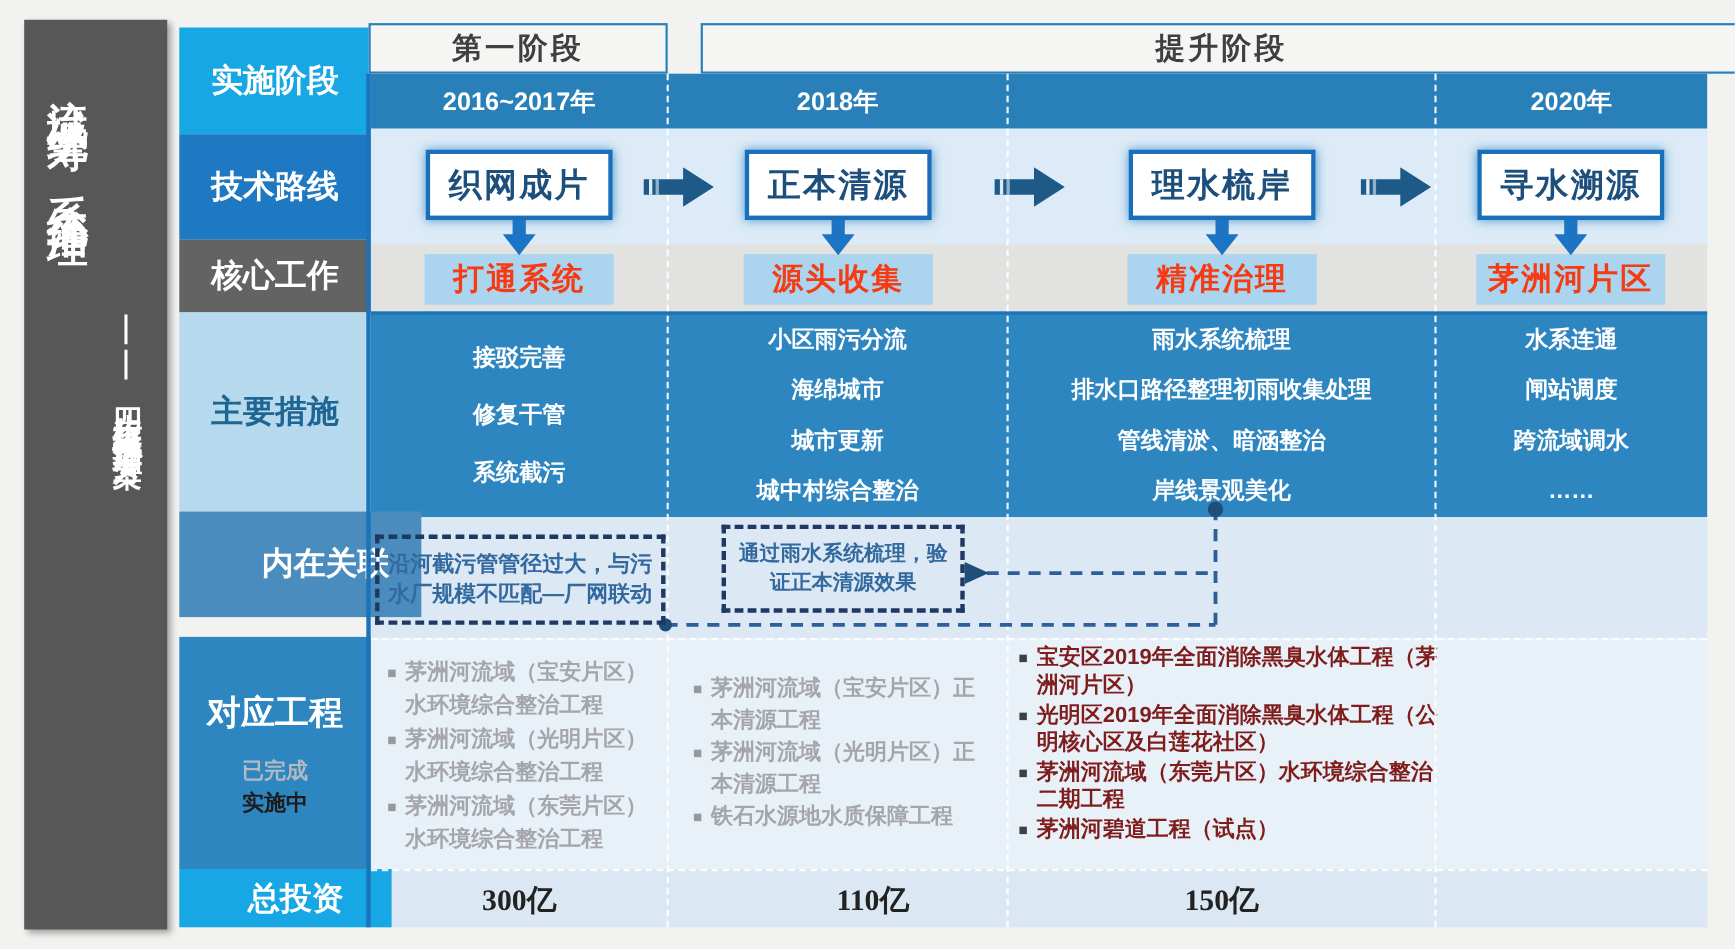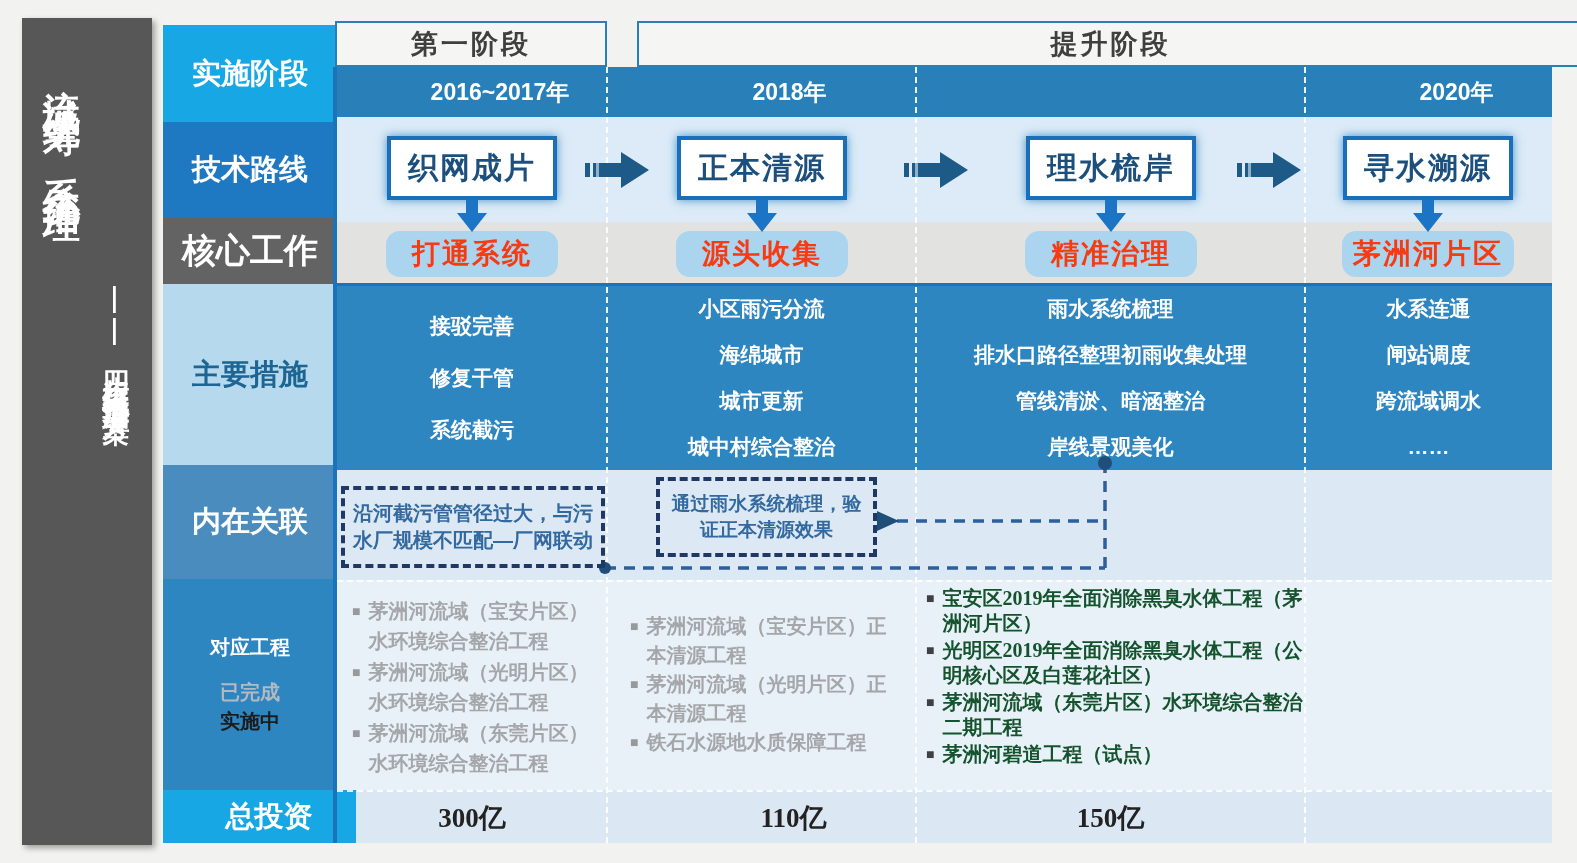--- a/index.html
+++ b/index.html
@@ -25,34 +25,34 @@
   .vsep{position:absolute;top:67px;height:776px;width:0;border-left:2px dashed rgba(255,255,255,.9);z-index:3;}
   .hsep{position:absolute;left:337px;width:1215px;height:0;border-top:2px dashed rgba(255,255,255,.85);z-index:3;}
   .blueline{position:absolute;left:337px;width:1215px;height:3px;background:#1b74ba;z-index:3;}
   .leftedge{position:absolute;left:333px;top:67px;width:4px;height:776px;background:#1b74ba;z-index:4;}
 
   
   .stagebox{position:absolute;top:21px;height:46px;background:#f5f5f3;border:2px solid #2980b9;
             box-sizing:border-box;display:flex;align-items:center;justify-content:center;
             font-size:27px;font-weight:bold;color:#3f3f3f;letter-spacing:3px;z-index:2;}
   .yearcell{position:absolute;top:71px;height:42px;line-height:42px;text-align:center;color:#fff;
-            font-weight:bold;font-size:23px;z-index:2;margin-left:28px;}
+            font-weight:bold;font-size:23px;z-index:2;}
 
   
   .tbox{position:absolute;top:136px;width:170px;height:64px;box-sizing:border-box;background:#fff;
         border:4px solid #1a6fba;box-shadow:0 0 9px rgba(45,130,195,.85);
         display:flex;align-items:center;justify-content:center;
         font-size:30px;font-weight:bold;color:#1c4f7c;letter-spacing:2px;z-index:5;}
   .harr{position:absolute;top:152px;z-index:5;}
   .darr{position:absolute;top:200px;z-index:6;}
 
   
   .chip{position:absolute;top:231px;width:172px;height:46px;background:#abd4ef;z-index:5;
         display:flex;align-items:center;justify-content:center;
-        font-size:28px;font-weight:bold;color:#f63a12;letter-spacing:2px;border-radius:14px;}
+        font-size:28px;font-weight:bold;color:#f63a12;letter-spacing:2px;}
 
   
   .mcol{position:absolute;top:285px;height:185px;display:flex;flex-direction:column;justify-content:center;
         text-align:center;color:#fff;font-weight:bold;font-size:21px;z-index:2;}
   .mline{line-height:46px;}
   .mcol.first .mline{line-height:52px;}
 
   
   .relbox{position:absolute;box-sizing:border-box;border:4px dashed #1f3864;z-index:5;
           display:flex;align-items:center;justify-content:center;text-align:center;
@@ -60,21 +60,21 @@
   .connector{position:absolute;left:0;top:0;z-index:4;pointer-events:none;}
 
   
   .pcol{position:absolute;z-index:2;}
   .pitem{display:flex;align-items:flex-start;}
   .bullet{font-size:14px;margin-right:8px;flex:0 0 auto;}
   .ptext{font-weight:bold;}
   .pcol.gray .bullet{color:#97999c;}
   .pcol.gray .ptext{color:#a4a6a9;}
   .pcol.dark .bullet{color:#3e4044;}
-  .pcol.dark .ptext{color:#14532d;font-family:Liberation Serif, serif;}
+  .pcol.dark .ptext{color:#7f1d1d;font-family:Liberation Sans, sans-serif;}
   .pcol.c1 .ptext{font-size:20px;line-height:30px;}
   .pcol.c1 .bullet{line-height:30px;}
   .pcol.c1 .pitem{margin-bottom:1px;}
   .pcol.c2 .ptext{font-size:20px;line-height:29px;}
   .pcol.c2 .bullet{line-height:29px;}
   .pcol.c3 .ptext{font-size:20px;line-height:25px;}
   .pcol.c3 .bullet{line-height:25px;}
   .pcol.c3 .pitem{margin-bottom:2px;}
 
   
@@ -107,31 +107,31 @@
   <div class="vsep" style="left:606px;"></div>
   <div class="vsep" style="left:915px;"></div>
   <div class="vsep" style="left:1304px;"></div>
 
   <div class="rlabel" style="top:25px;height:97px;background:#17a7e5;font-size:29px;">
       <span>实施阶段</span>
     </div>
   <div class="rlabel" style="top:122px;height:96px;background:#1e79c2;font-size:29px;">
       <span>技术路线</span>
     </div>
-  <div class="rlabel" style="top:218px;height:66px;background:#636363;font-size:34px;">
+  <div class="rlabel" style="top:218px;height:66px;background:#636363;font-size:29px;">
       <span>核心工作</span>
     </div>
   <div class="rlabel" style="top:284px;height:181px;background:#b7d9ee;color:#1d6593;font-size:29px;">
       <span>主要措施</span>
     </div>
-  <div class="rlabel" style="top:465px;height:114px;background:#4a8cbe;font-size:29px;">
+  <div class="rlabel" style="top:465px;height:96px;background:#4a8cbe;font-size:29px;padding-left:46px;">
       <span>内在关联</span>
     </div>
   <div class="rlabel" style="top:579px;height:211px;background:#2e86c1;flex-direction:column;justify-content:center;">
-        <div style="font-size:20px;">对应工程</div>
+        <div style="font-size:31px;">对应工程</div>
         <div style="font-size:20px;color:#b3b9c1;margin-top:18px;">已完成</div>
         <div style="font-size:20px;color:#1c1c1c;margin-top:2px;">实施中</div>
   </div>
   <div class="rlabel" style="top:790px;height:53px;background:#17a7e5;font-size:29px;padding-left:19px;">
       <span>总投资</span>
     </div>
 
   <div class="stagebox" style="left:335px;width:272px;">
       <span>第一阶段</span>
     </div>

